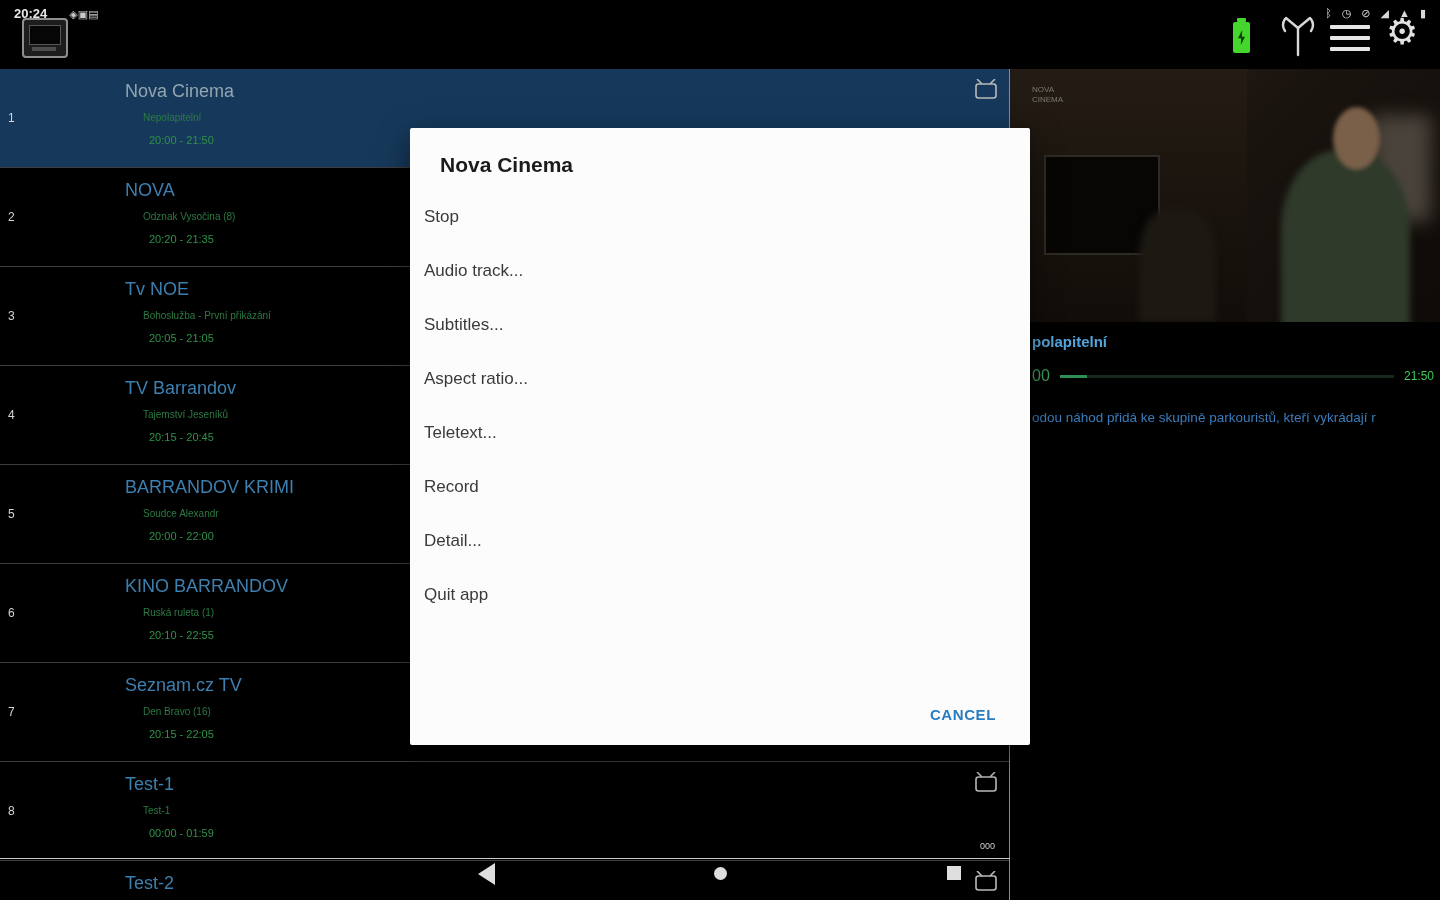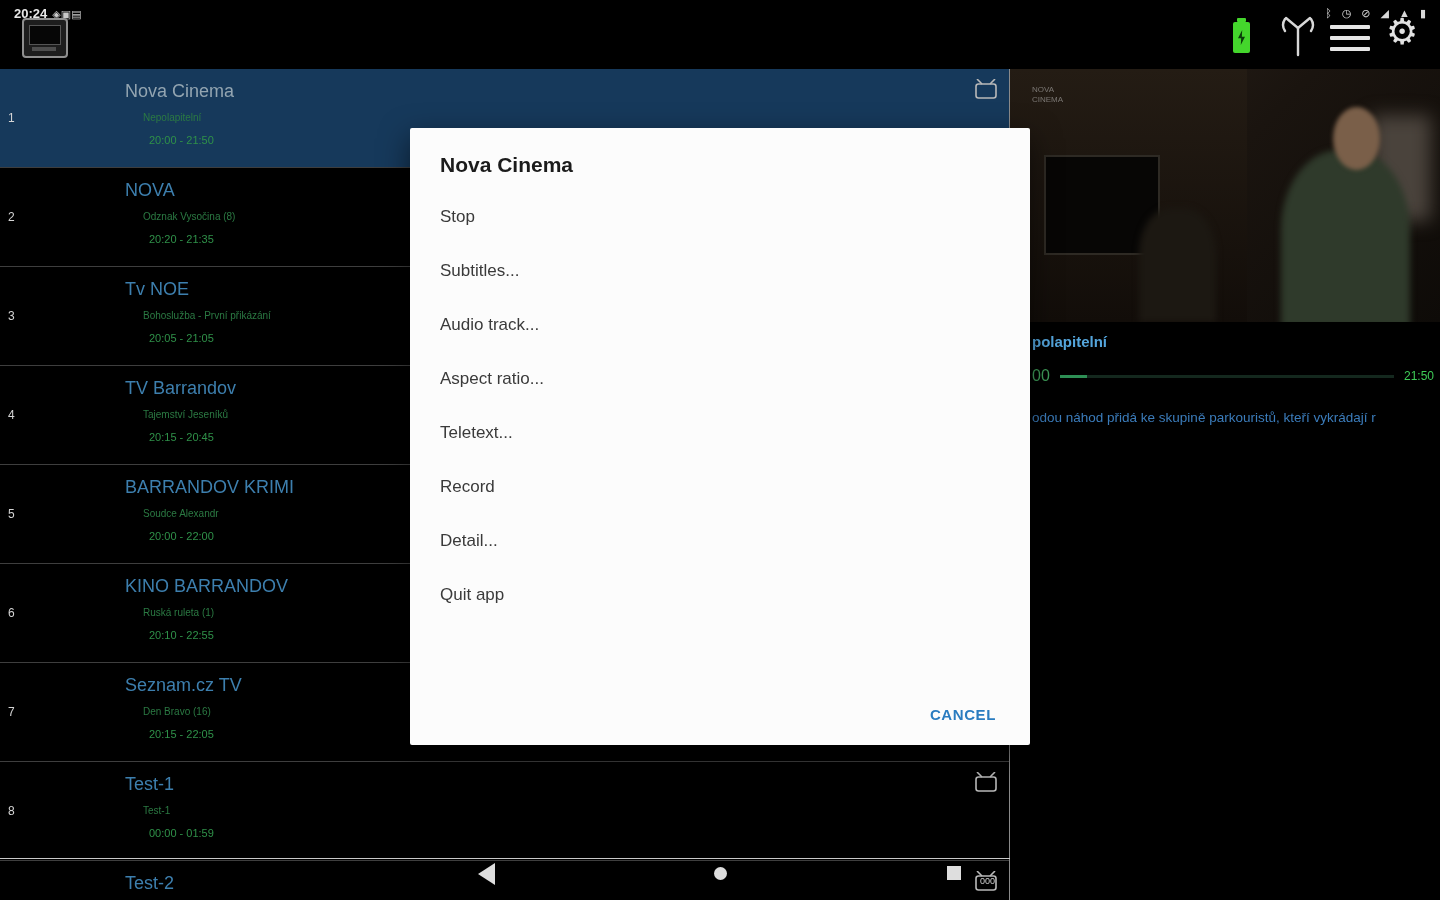--- a/index.html
+++ b/index.html
@@ -4,21 +4,21 @@
 <style>
   html,body{margin:0;padding:0;}
   body{
     width:1440px;height:900px;background:#000;overflow:hidden;position:relative;
     font-family:"Liberation Sans", sans-serif;
   }
 
   
   .statusbar{position:absolute;top:0;left:0;width:1440px;height:26px;display:flex;
     justify-content:space-between;align-items:center;padding:0 14px;box-sizing:border-box;color:#e8e8e8;}
-  .sb-left{display:flex;gap:5px;align-items:center;font-size:13px;font-weight:bold;}
+  .sb-left{display:flex;gap:22px;align-items:center;font-size:13px;font-weight:bold;}
   .sb-left .sbi{font-size:11px;color:#c9c9c9;font-weight:normal;}
   .sb-right{display:flex;gap:10px;font-size:11px;color:#d9d9d9;align-items:center;}
 
   
   .app-logo{position:absolute;left:22px;top:18px;width:46px;height:40px;background:#1d1d1d;
     border:2px solid #8f8f8f;border-radius:4px;box-sizing:border-box;}
   .app-logo::before{content:"";position:absolute;left:5px;top:5px;right:5px;height:18px;
     background:#060606;border:1px solid #555;}
   .app-logo::after{content:"";position:absolute;left:8px;bottom:5px;width:24px;height:4px;background:#4e4e4e;}
 
@@ -40,21 +40,21 @@
   .row-num{position:absolute;left:8px;top:50%;transform:translateY(-50%);font-size:12px;color:#d5d5d5;}
   .row-main{position:absolute;left:125px;top:12px;}
   .ch-name{font-size:18px;color:#3d7fae;}
   .row.selected .ch-name{color:#93a5b1;}
   .prog-sub{font-size:10px;color:#2b7a43;margin:10px 0 0 18px;min-height:12px;}
   .prog-time{font-size:11px;color:#2f9149;margin:10px 0 0 24px;}
   .tv-icon{position:absolute;right:10px;top:10px;}
 
   
   .bottom-line{position:absolute;left:0;top:858px;width:1010px;height:1px;background:#c9c9c9;}
-  .counter{position:absolute;left:980px;top:876px;font-size:9px;color:#cfcfcf;}
+  .counter{position:absolute;left:980px;top:841px;font-size:9px;color:#cfcfcf;}
   .media-controls{position:absolute;left:0;top:860px;width:1010px;height:40px;}
   .mc-back{position:absolute;left:478px;top:3px;width:0;height:0;cursor:pointer;
     border-top:11px solid transparent;border-bottom:11px solid transparent;border-right:17px solid #dedede;}
   .mc-dot{position:absolute;left:714px;top:7px;width:13px;height:13px;border-radius:50%;background:#dedede;cursor:pointer;}
   .mc-stop{position:absolute;left:947px;top:6px;width:14px;height:14px;background:#dedede;cursor:pointer;}
 
   
   .right-panel{position:absolute;left:1010px;top:69px;width:430px;height:831px;}
   .video{position:relative;width:430px;height:253px;overflow:hidden;cursor:pointer;
     background:linear-gradient(135deg,#2a211a 0%,#1a140f 45%,#0e0b08 100%);}
@@ -71,21 +71,21 @@
   .ip-t1{font-size:16px;color:#3f9e5a;margin-right:10px;}
   .ip-bar{flex:1;height:3px;background:#14281e;position:relative;cursor:pointer;}
   .ip-fill{position:absolute;left:0;top:0;height:100%;background:#2e8f55;}
   .ip-t2{font-size:12px;color:#3ecb57;margin-left:10px;}
   .ip-desc{margin:22px 20px 0 22px;font-size:13.5px;line-height:21px;color:#3b7cbb;}
 
   
   .dialog{position:absolute;left:410px;top:128px;width:620px;height:617px;background:#fcfcfc;
     border-radius:2px;box-shadow:0 10px 30px rgba(0,0,0,.55);box-sizing:border-box;padding-top:22px;}
   .dlg-title{padding:0 30px;font-size:21px;font-weight:bold;color:#1b1b1b;margin-bottom:10px;line-height:30px;}
-  .dlg-item{height:54px;line-height:54px;padding:0 30px;font-size:17px;color:#3a3a3a;cursor:pointer;}
+  .dlg-item{height:54px;line-height:54px;padding:0 14px;font-size:17px;color:#3a3a3a;cursor:pointer;}
   .dlg-cancel{position:absolute;right:34px;bottom:22px;font-size:15px;font-weight:bold;color:#2a7cc0;
     letter-spacing:.6px;cursor:pointer;}
 </style>
 </head>
 <body>
 
 <div class="statusbar">
   <div class="sb-left">
     <span>20:24</span>
     <span class="sb-left-icons"><span class="sbi">◈</span><span class="sbi">▣</span><span class="sbi">▤</span></span>
@@ -295,22 +295,22 @@
   </div>
   <div class="ip-desc">
       <div>odou náhod přidá ke skupině parkouristů, kteří vykrádají r</div>
     </div>
 </div>
 
 <div class="dialog">
   <div class="dlg-title">Nova Cinema</div>
   <div class="dlg-menu">
       <div class="dlg-item">Stop</div>
+      <div class="dlg-item">Audio track...</div>
       <div class="dlg-item">Subtitles...</div>
-      <div class="dlg-item">Audio track...</div>
       <div class="dlg-item">Aspect ratio...</div>
       <div class="dlg-item">Teletext...</div>
       <div class="dlg-item">Record</div>
       <div class="dlg-item">Detail...</div>
       <div class="dlg-item">Quit app</div>
     </div>
   <div class="dlg-cancel">CANCEL</div>
 </div>
 
 </body></html>

